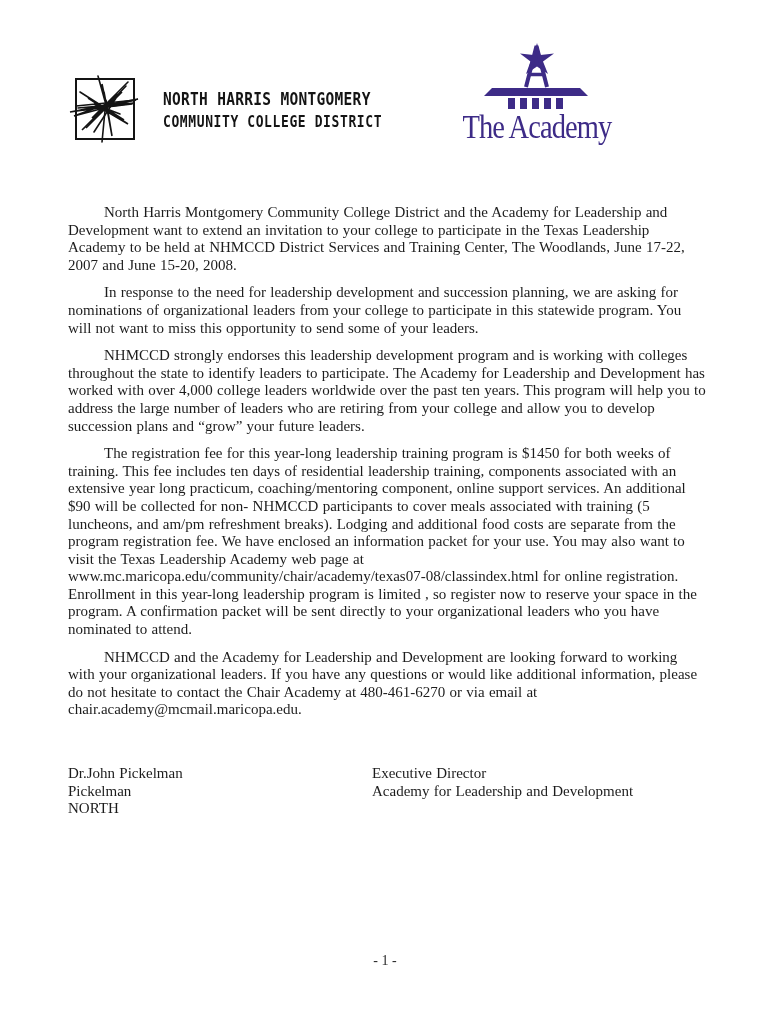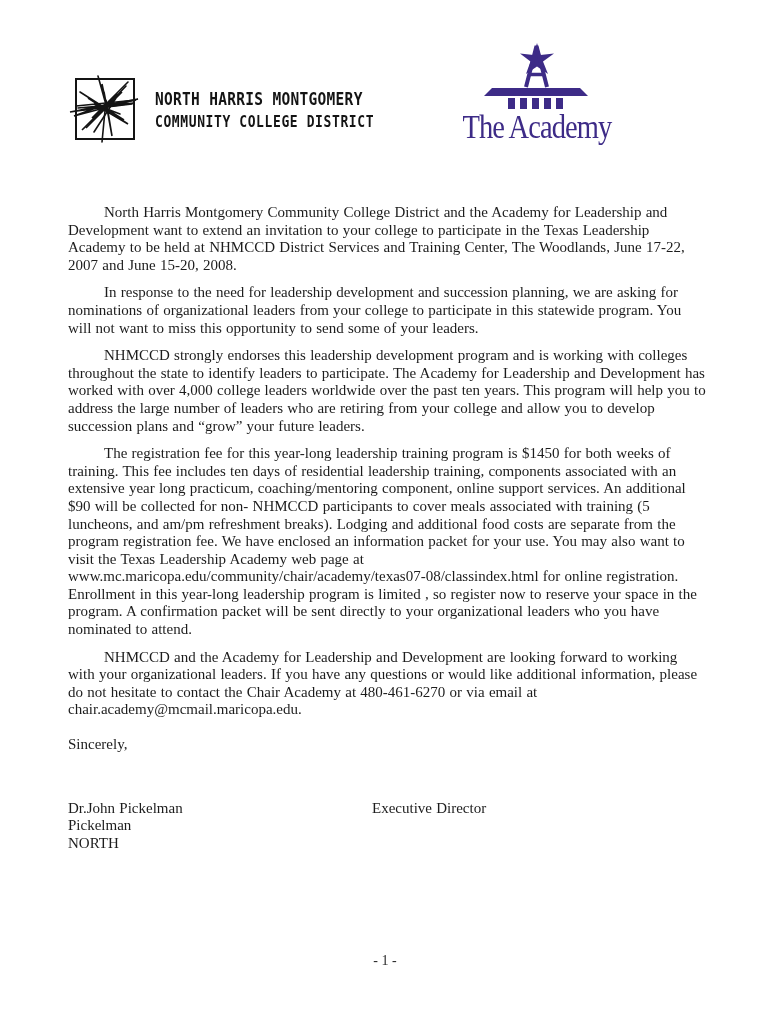--- a/index.html
+++ b/index.html
@@ -9,21 +9,21 @@
     position: relative;
     font-family: "Liberation Serif", serif;
     color: #1e1e1e;
     overflow: hidden;
   }
   .page { position: absolute; inset: 0; }
 
   
   .nhmccd-logo {
     position: absolute; left: 68px; top: 72px;
-    display: flex; align-items: center; gap: 11px;
+    display: flex; align-items: center; gap: 19px;
   }
   .nhmccd-square { width: 76px; height: 76px; flex: 0 0 auto; }
   .nhmccd-text {
     font-family: "DejaVu Sans Mono", monospace;
     font-weight: bold;
     color: #141414;
     transform: scaleY(1.25);
     transform-origin: left center;
     white-space: nowrap;
   }
@@ -106,30 +106,30 @@
     </svg>
     <div class="academy-name">The Academy</div>
   </div>
 
   <main class="letter-body">
     <p>North Harris Montgomery Community College District and the Academy for Leadership and Development want to extend an invitation to your college to participate in the Texas Leadership Academy to be held at NHMCCD District Services and Training Center,  The Woodlands, June 17-22, 2007 and June 15-20, 2008.</p>
     <p>In response to the need for leadership development and succession planning, we are asking for nominations of organizational leaders from your college to participate in this statewide program. You will not want to miss this opportunity to send some of your leaders.</p>
     <p>NHMCCD strongly endorses this leadership development program and is working with colleges throughout the state to identify leaders to participate. The Academy for Leadership and Development has worked with over 4,000 college leaders worldwide over the past ten years. This program will help you to address the large number of leaders who are retiring from your college and allow you to develop succession plans and “grow” your future leaders.</p>
     <p>The registration fee for this year-long leadership training program is $1450 for both weeks of training. This fee includes ten days of residential leadership training, components associated with an extensive year long practicum, coaching/mentoring component, online support services. An additional $90 will be collected for non- NHMCCD participants to cover meals associated with training  (5 luncheons, and am/pm refreshment breaks). Lodging and additional food costs are separate from the program registration fee. We have enclosed an information packet for your use. You may also want to visit the Texas Leadership Academy web page at www.mc.maricopa.edu/community/chair/academy/texas07-08/classindex.html for online registration. Enrollment in this year-long leadership program is limited , so register now to reserve your space in the program. A confirmation packet will be sent directly to your organizational leaders who you have nominated to attend.</p>
     <p>NHMCCD and the Academy for Leadership and Development are looking forward to working with your organizational leaders. If you have any questions or would like additional information, please do not hesitate to contact the Chair Academy at 480-461-6270 or via email at chair.academy@mcmail.maricopa.edu.</p>
-    <p class="closing">Sincerely,</p>
 
     <div class="sig-row">
       <div class="sig-col">
         <div>Dr.John Pickelman</div>
         <div>Pickelman</div>
         <div>NORTH</div>
       </div>
       <div class="sig-col">
         <div>Executive Director</div>
+        <div>Academy for Leadership and Development</div>
       </div>
     </div>
   </main>
 
   <footer>
     <span>- 1 -</span>
   </footer>
 
 </div>
 

